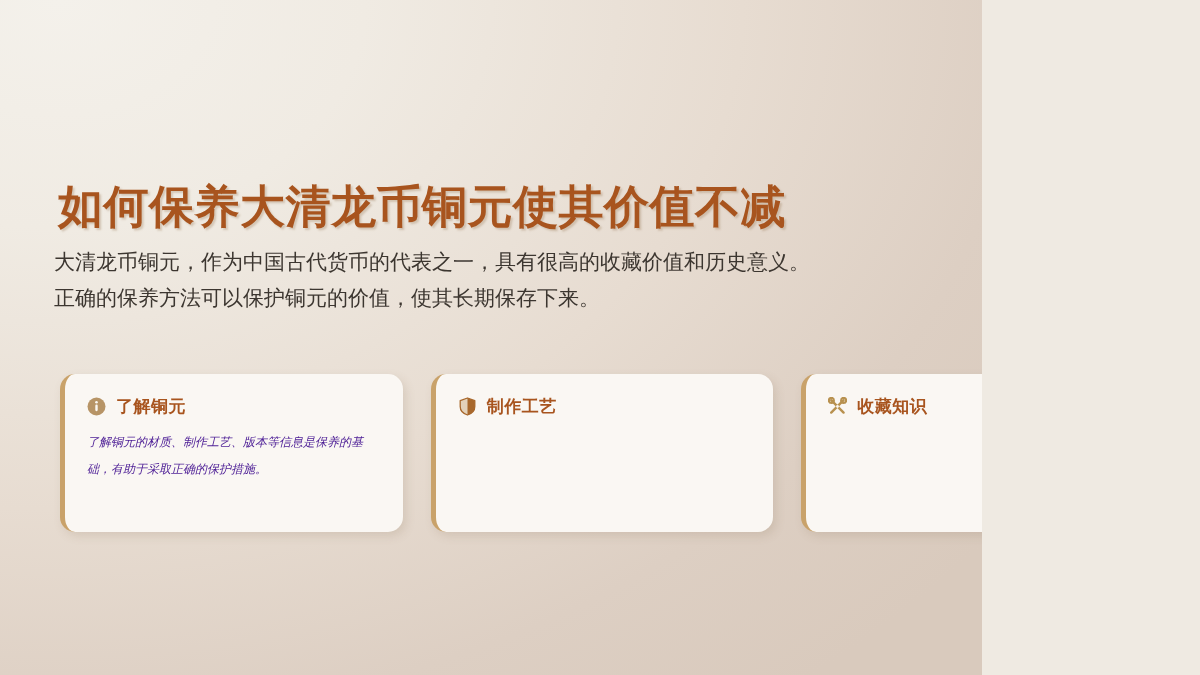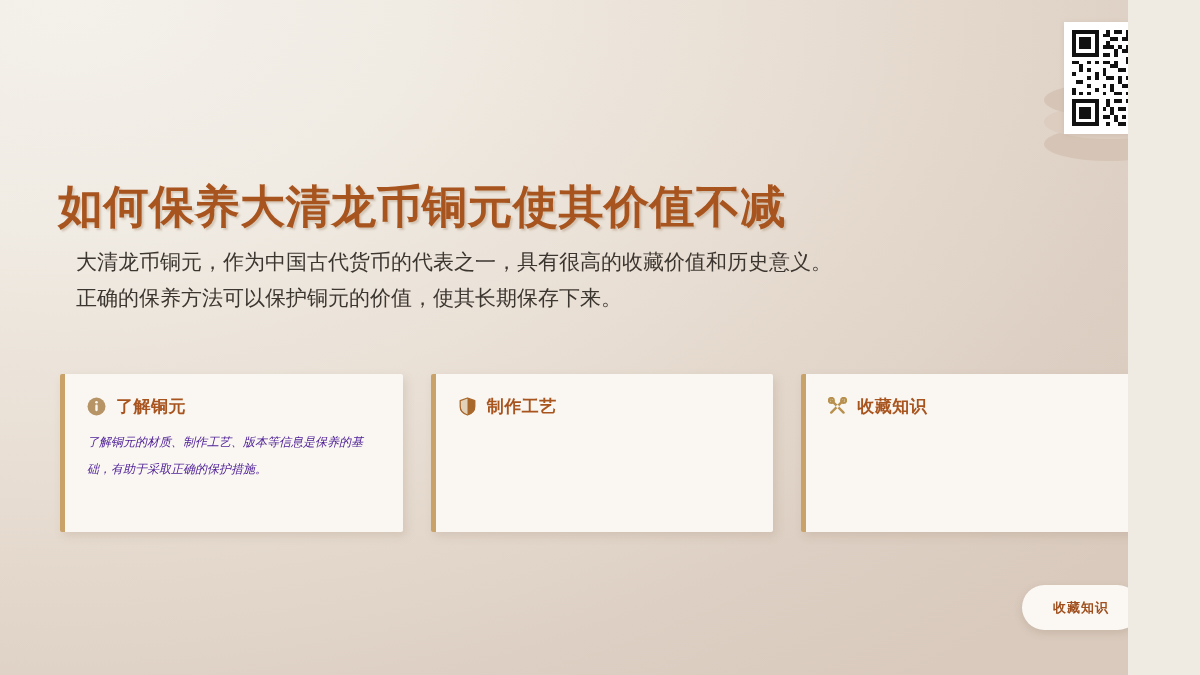--- a/index.html
+++ b/index.html
@@ -9,21 +9,21 @@
   body {
     width: 1200px;
     height: 675px;
     overflow: hidden;
     font-family: "Liberation Serif", "DejaVu Serif", serif;
     background: #efeae2;
   }
 
   #slide {
     position: relative;
-    width: 1128px;
+    width: 982px;
     height: 675px;
     box-sizing: border-box;
     background:
       radial-gradient(120% 130% at 6% 0%, #f4f1eb 0%, #f0ebe3 26%, #e7dcd1 58%, #ddcfc3 82%, #d9cabd 100%);
     overflow: hidden;
   }
 
   
   #coin-stack {
     position: absolute;
@@ -57,21 +57,21 @@
     font-weight: bold;
     color: #a8541e;
     letter-spacing: 0.5px;
     text-shadow: 2px 2px 2px rgba(150, 115, 80, 0.30);
     white-space: nowrap;
   }
 
   
   #subtitle {
     position: absolute;
-    left: 76px;
+    left: 54px;
     top: 244px;
     width: 900px;
     font-size: 21px;
     line-height: 36px;
     color: #3c3630;
   }
   #subtitle .line { display: block; white-space: nowrap; }
 
   
   #cards {
@@ -81,21 +81,21 @@
     width: 1084px;
     height: 158px;
     display: flex;
     gap: 28px;
   }
   .card {
     position: relative;
     flex: 1 1 0;
     background: #faf7f3;
     border-left: 5px solid #c9a26a;
-    border-radius: 2px;
+    border-radius: 15px;
     box-shadow: 3px 4px 10px rgba(130, 104, 80, 0.17);
     box-sizing: border-box;
     padding: 21px 22px 8px 22px;
     overflow: hidden;
   }
   .card-head {
     display: flex;
     align-items: center;
     gap: 10px;
     margin-bottom: 11px;

